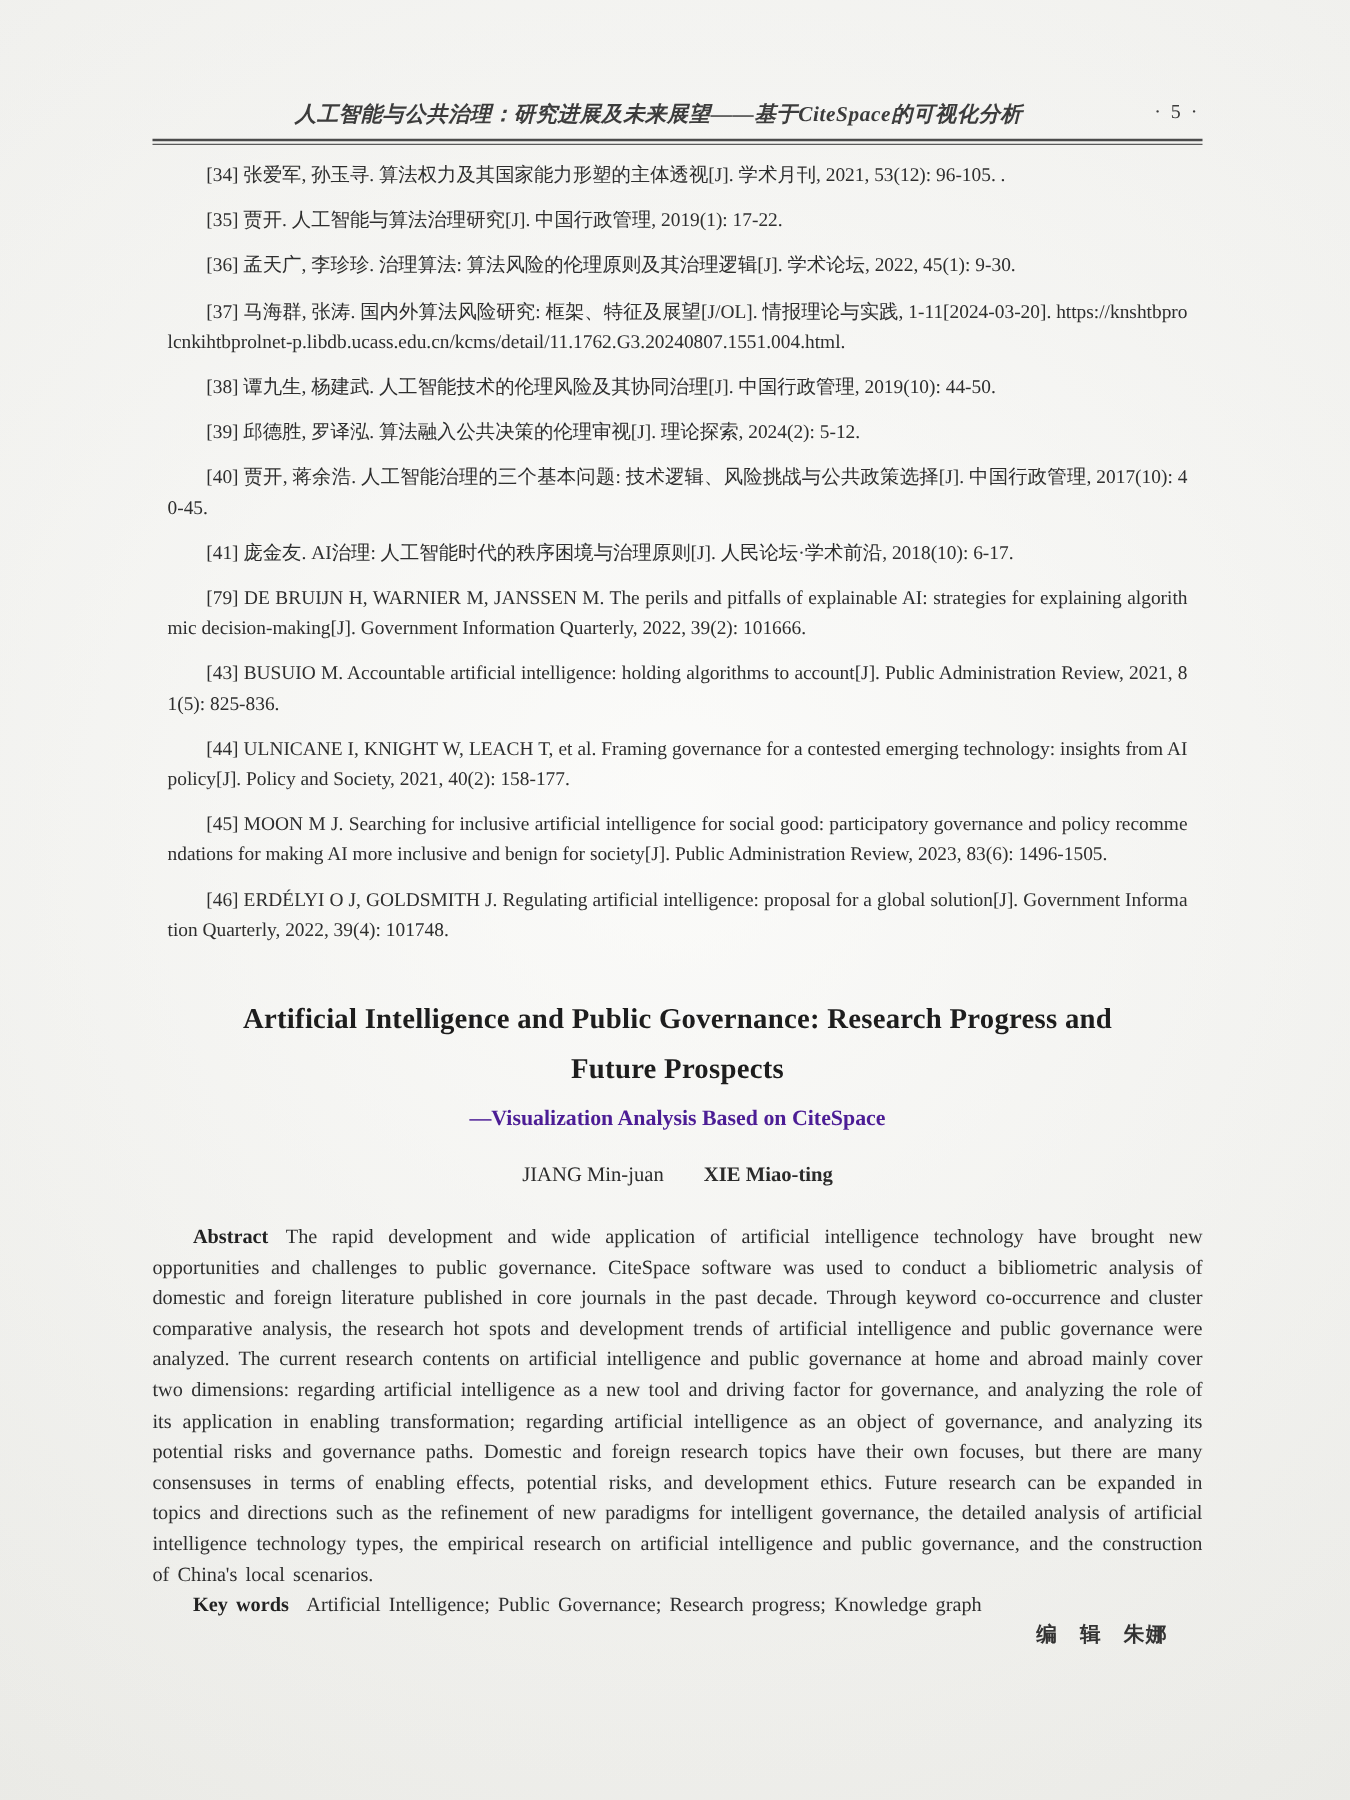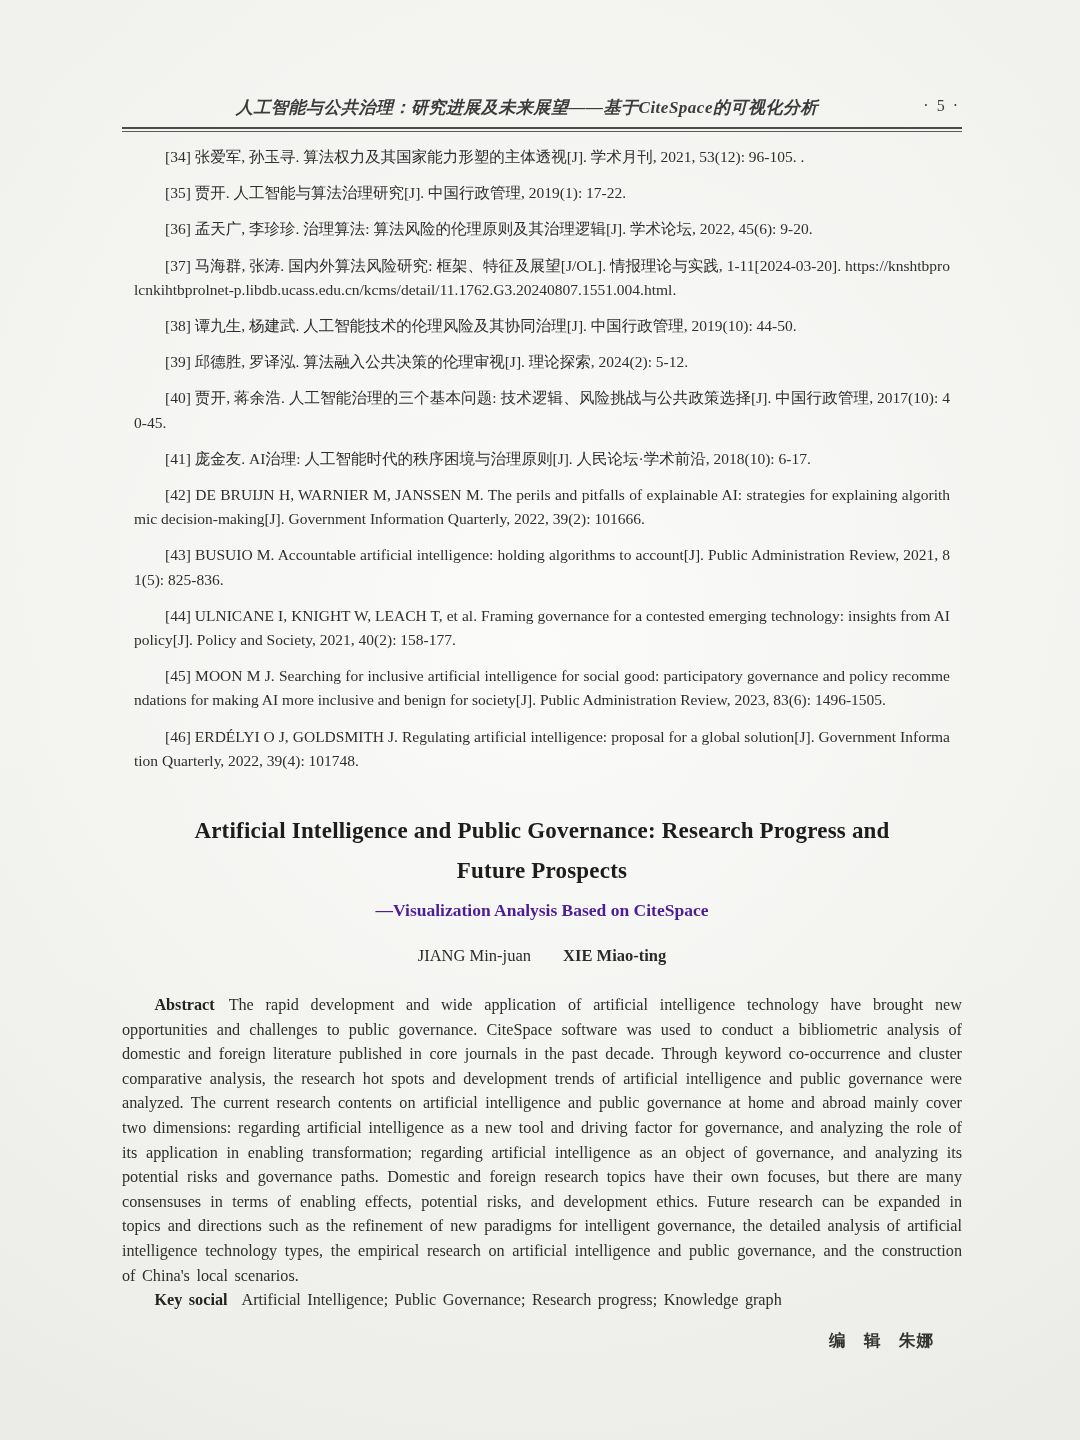--- a/index.html
+++ b/index.html
@@ -10,21 +10,21 @@
     background-image:
       radial-gradient(ellipse 90% 70% at 50% 45%, rgba(255,255,255,0.55), rgba(120,120,115,0.07) 95%),
       linear-gradient(#f8f8f5, #f3f3ef);
     font-family: "Liberation Serif", "DejaVu Serif", serif;
     color: #2b2b2b;
     position: relative;
     overflow: hidden;
   }
   .content {
     position: absolute;
-    left: 122px; top: 96px;
+    left: 122px; top: 80px;
     width: 840px;
   }
   .running-head {
     position: relative;
     text-align: center;
     font-size: 17px;
     font-weight: bold;
     font-style: italic;
     color: #3c3c3c;
     padding: 0 70px 8px 40px;
@@ -71,21 +71,20 @@
     font-size: 16.2px;
     line-height: 24.6px;
     text-align: justify;
     text-indent: 2em;
     word-spacing: 2.5px;
     color: #2e2e2e;
   }
   .inline-label { font-weight: bold; margin-right: 14px; color: #222; }
   .keywords { margin-top: 0; }
   .editor {
-    margin-top: 17px;
     text-align: right;
     font-weight: bold;
     font-size: 16.5px;
     color: #333;
     padding-right: 28px;
     letter-spacing: 1px;
   }
 </style>
 </head>
 <body>
@@ -95,45 +94,45 @@
   <div class="running-head">
     <span>人工智能与公共治理：研究进展及未来展望——基于CiteSpace的可视化分析</span>
     <span class="page-number">· 5 ·</span>
   </div>
 
   <div class="head-rule"></div>
 
   <div class="refs">
     <p>[34] 张爱军, 孙玉寻. 算法权力及其国家能力形塑的主体透视[J]. 学术月刊, 2021, 53(12): 96-105. .</p>
     <p>[35] 贾开. 人工智能与算法治理研究[J]. 中国行政管理, 2019(1): 17-22.</p>
-    <p>[36] 孟天广, 李珍珍. 治理算法: 算法风险的伦理原则及其治理逻辑[J]. 学术论坛, 2022, 45(6): 9-20.</p>
+    <p>[36] 孟天广, 李珍珍. 治理算法: 算法风险的伦理原则及其治理逻辑[J]. 学术论坛, 2022, 45(1): 9-30.</p>
     <p>[37] 马海群, 张涛. 国内外算法风险研究: 框架、特征及展望[J/OL]. 情报理论与实践, 1-11[2024-03-20]. https://knshtbprolcnkihtbprolnet-p.libdb.ucass.edu.cn/kcms/detail/11.1762.G3.20240807.1551.004.html.</p>
     <p>[38] 谭九生, 杨建武. 人工智能技术的伦理风险及其协同治理[J]. 中国行政管理, 2019(10): 44-50.</p>
     <p>[39] 邱德胜, 罗译泓. 算法融入公共决策的伦理审视[J]. 理论探索, 2024(2): 5-12.</p>
     <p>[40] 贾开, 蒋余浩. 人工智能治理的三个基本问题: 技术逻辑、风险挑战与公共政策选择[J]. 中国行政管理, 2017(10): 40-45.</p>
     <p>[41] 庞金友. AI治理: 人工智能时代的秩序困境与治理原则[J]. 人民论坛·学术前沿, 2018(10): 6-17.</p>
-    <p>[42] DE BRUIJN H, WARNIER M, JANSSEN M. The perils and pitfalls of explainable AI: strategies for explaining algorithmic decision-making[J]. Government Information Quarterly, 2022, 39(2): 101666.</p>
+    <p>[79] DE BRUIJN H, WARNIER M, JANSSEN M. The perils and pitfalls of explainable AI: strategies for explaining algorithmic decision-making[J]. Government Information Quarterly, 2022, 39(2): 101666.</p>
     <p>[43] BUSUIO M. Accountable artificial intelligence: holding algorithms to account[J]. Public Administration Review, 2021, 81(5): 825-836.</p>
     <p>[44] ULNICANE I, KNIGHT W, LEACH T, et al. Framing governance for a contested emerging technology: insights from AI policy[J]. Policy and Society, 2021, 40(2): 158-177.</p>
     <p>[45] MOON M J. Searching for inclusive artificial intelligence for social good: participatory governance and policy recommendations for making AI more inclusive and benign for society[J]. Public Administration Review, 2023, 83(6): 1496-1505.</p>
     <p>[46] ERDÉLYI O J, GOLDSMITH J. Regulating artificial intelligence: proposal for a global solution[J]. Government Information Quarterly, 2022, 39(4): 101748.</p>
   </div>
 
   <h1 class="article-title">
     <span>Artificial Intelligence and Public Governance: Research Progress and</span><br>
     <span>Future Prospects</span>
   </h1>
 
   <div class="article-subtitle">—Visualization Analysis Based on CiteSpace</div>
 
   <div class="authors">
     <span>JIANG Min-juan</span>
     <span>XIE Miao-ting</span>
   </div>
 
   <div class="abstract-block">
     <p><b class="inline-label">Abstract</b><span>The rapid development and wide application of artificial intelligence technology have brought new opportunities and challenges to public governance. CiteSpace software was used to conduct a bibliometric analysis of domestic and foreign literature published in core journals in the past decade. Through keyword co-occurrence and cluster comparative analysis, the research hot spots and development trends of artificial intelligence and public governance were analyzed. The current research contents on artificial intelligence and public governance at home and abroad mainly cover two dimensions: regarding artificial intelligence as a new tool and driving factor for governance, and analyzing the role of its application in enabling transformation; regarding artificial intelligence as an object of governance, and analyzing its potential risks and governance paths. Domestic and foreign research topics have their own focuses, but there are many consensuses in terms of enabling effects, potential risks, and development ethics. Future research can be expanded in topics and directions such as the refinement of new paradigms for intelligent governance, the detailed analysis of artificial intelligence technology types, the empirical research on artificial intelligence and public governance, and the construction of China's local scenarios.</span></p>
-    <p class="keywords"><b class="inline-label">Key social</b><span>Artificial Intelligence; Public Governance; Research progress; Knowledge graph</span></p>
+    <p class="keywords"><b class="inline-label">Key words</b><span>Artificial Intelligence; Public Governance; Research progress; Knowledge graph</span></p>
   </div>
 
   <div class="editor">编　辑　朱娜</div>
 
 </div>
 
 </body></html>

